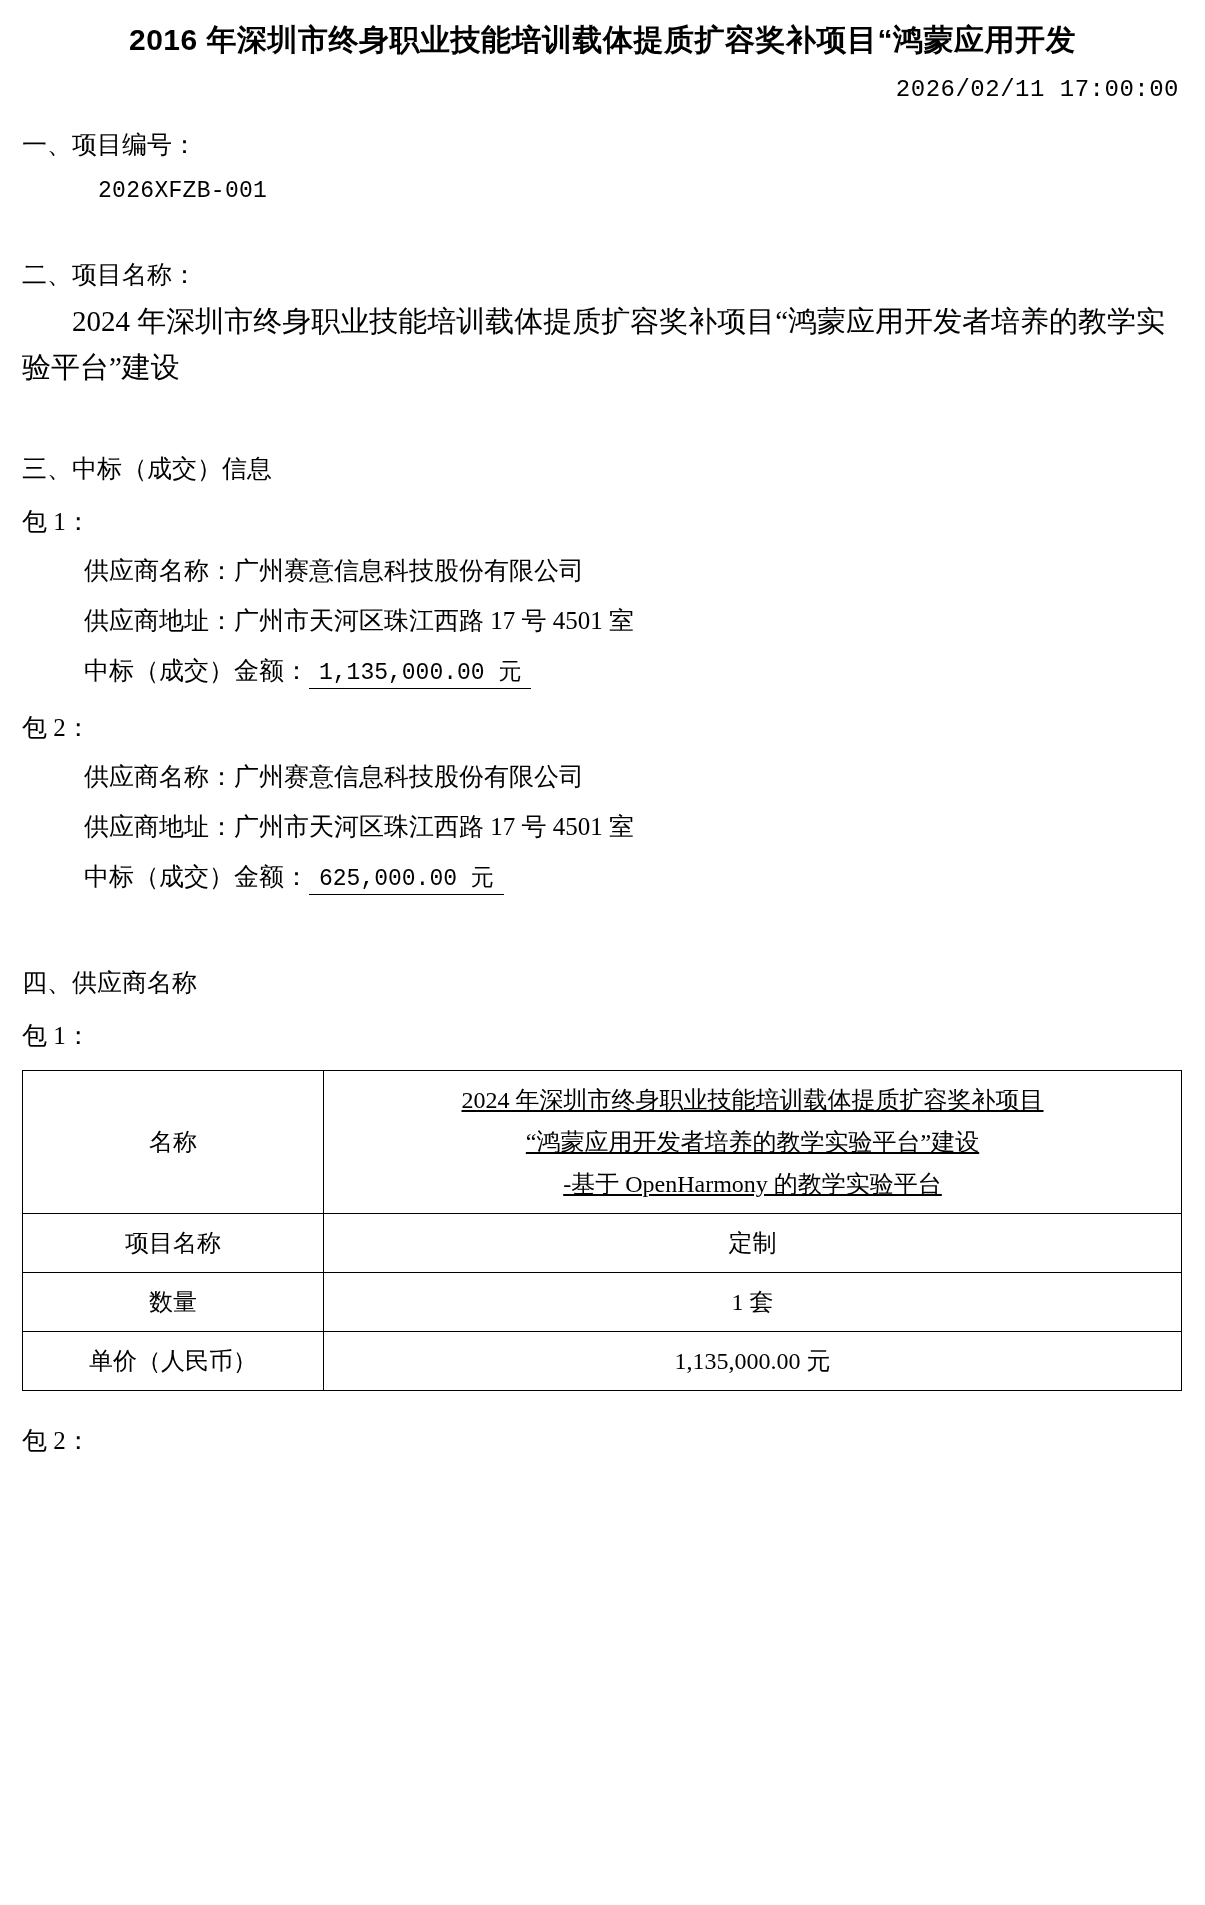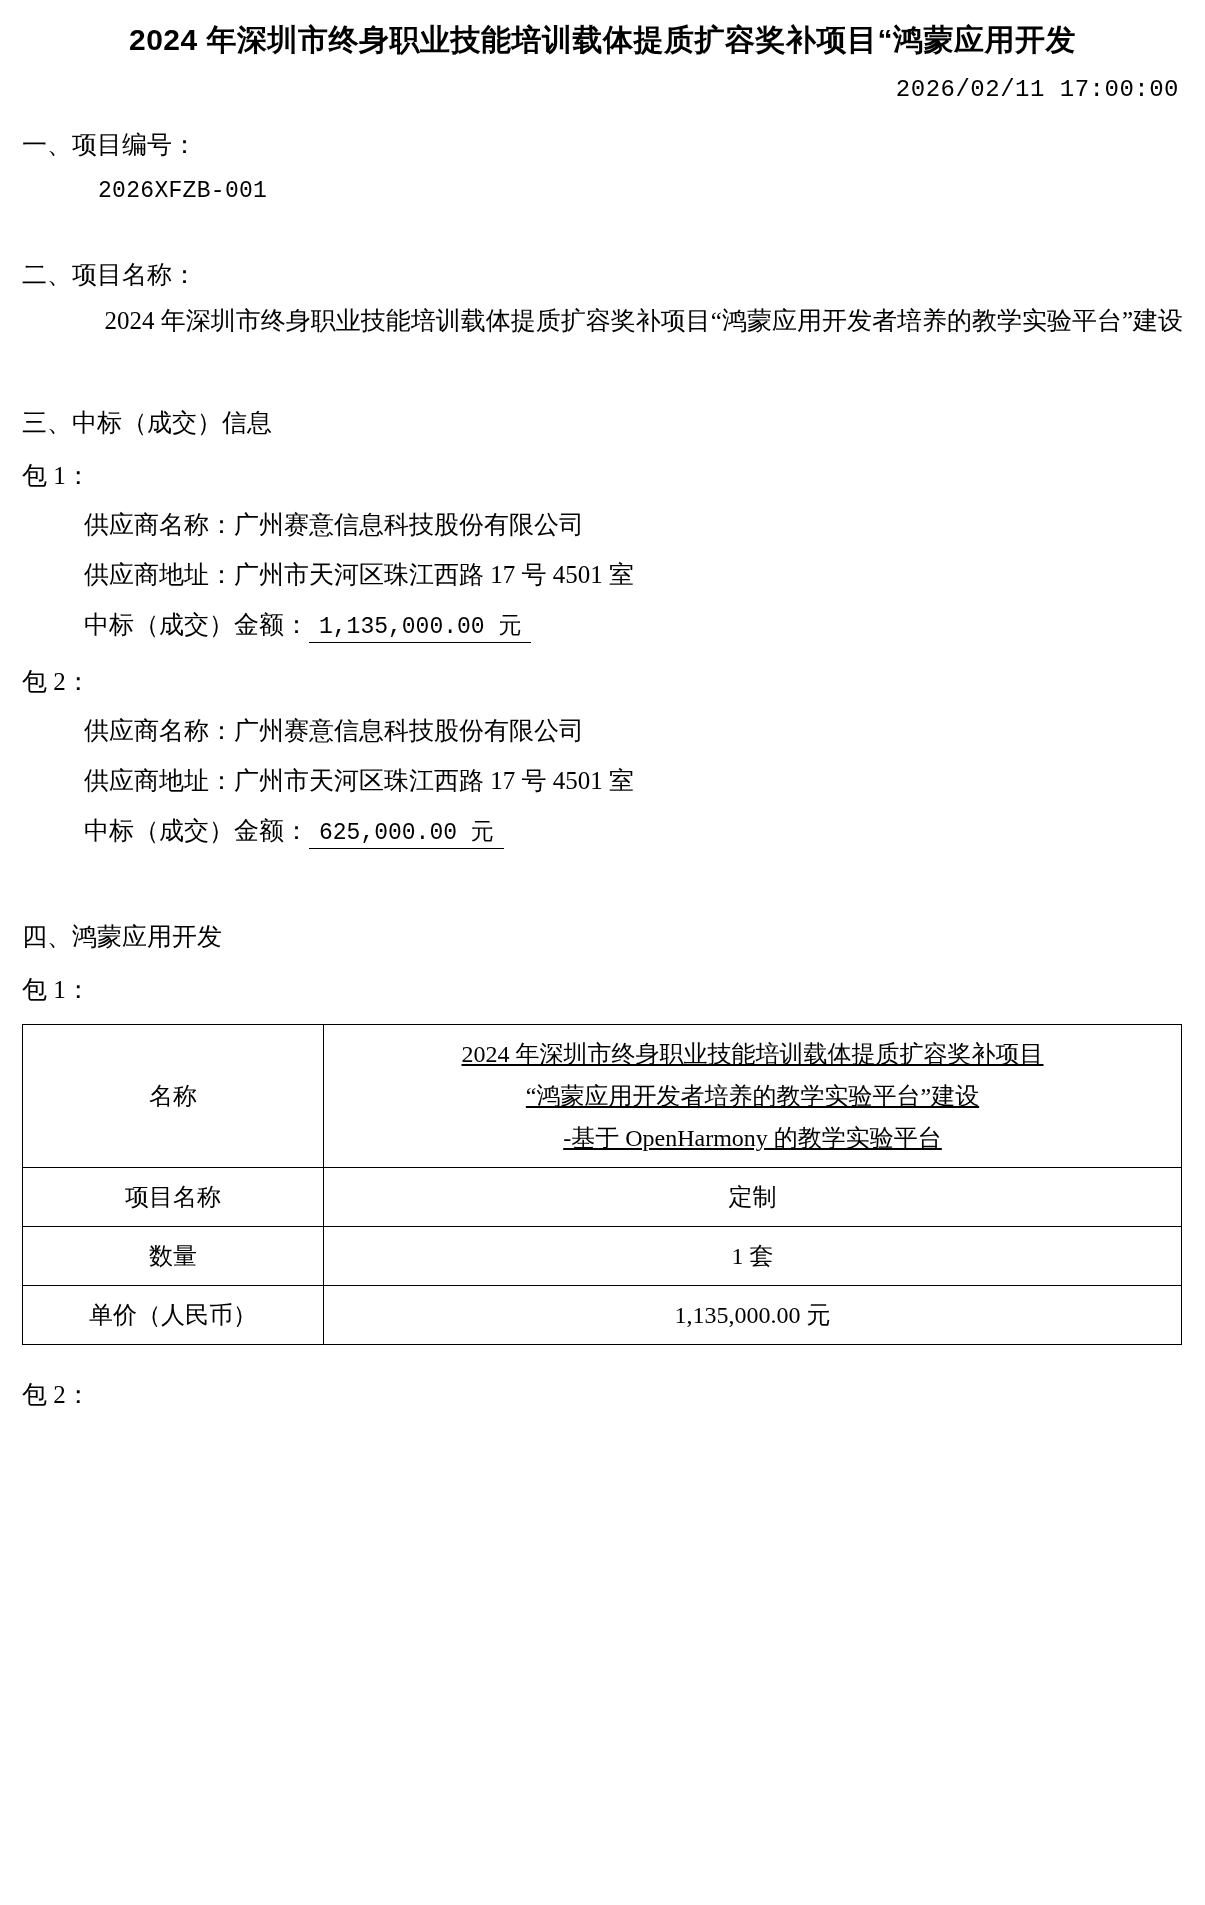--- a/index.html
+++ b/index.html
@@ -45,24 +45,23 @@
     margin-left: 76px;
     font-size: 25px;
     line-height: 46px;
   }
   .indent-2 {
     margin-left: 62px;
     font-size: 25px;
     line-height: 50px;
   }
   .para {
-    font-size: 25px;
+    font-size: 29px;
     line-height: 46px;
     margin: 0;
-    text-align: right;
   }
   .para-indent {
     text-indent: 50px;
   }
   .block-gap {
     height: 26px;
   }
   .block-gap-lg {
     height: 44px;
   }
@@ -108,21 +107,21 @@
     line-height: 48px;
     margin-top: 26px;
   }
 </style>
 </head>
 <body>
 
 <div class="page">
 
   <div class="doc-title">
-    <div>2024 年深圳市终身职业技能培训载体提质扩容奖补项目“鸿蒙应用开发</div>
+    <div>2016 年深圳市终身职业技能培训载体提质扩容奖补项目“鸿蒙应用开发</div>
   </div>
 
   <div class="doc-date">2026/02/11 17:00:00</div>
 
   <div class="sec-head">一、项目编号：</div>
   <div class="indent-1 mono">2026XFZB-001</div>
 
   <div class="block-gap"></div>
 
   <div class="sec-head">二、项目名称：</div>
@@ -149,21 +148,21 @@
   </div>
   <div class="indent-2">
     <span>供应商地址：</span><span>广州市天河区珠江西路 17 号 4501 室</span>
   </div>
   <div class="indent-2">
     <span>中标（成交）金额：</span><span class="amount">625,000.00 元</span>
   </div>
 
   <div class="block-gap-lg"></div>
 
-  <div class="sec-head">四、鸿蒙应用开发</div>
+  <div class="sec-head">四、供应商名称</div>
   <div class="pack-label">包 1：</div>
 
   <table class="info">
     <tbody>
       <tr>
         <td class="label-cell">名称</td>
         <td>
           <span class="cell-line">2024 年深圳市终身职业技能培训载体提质扩容奖补项目</span>
           <span class="cell-line">“鸿蒙应用开发者培养的教学实验平台”建设</span>
           <span class="cell-line">-基于 OpenHarmony 的教学实验平台</span>

